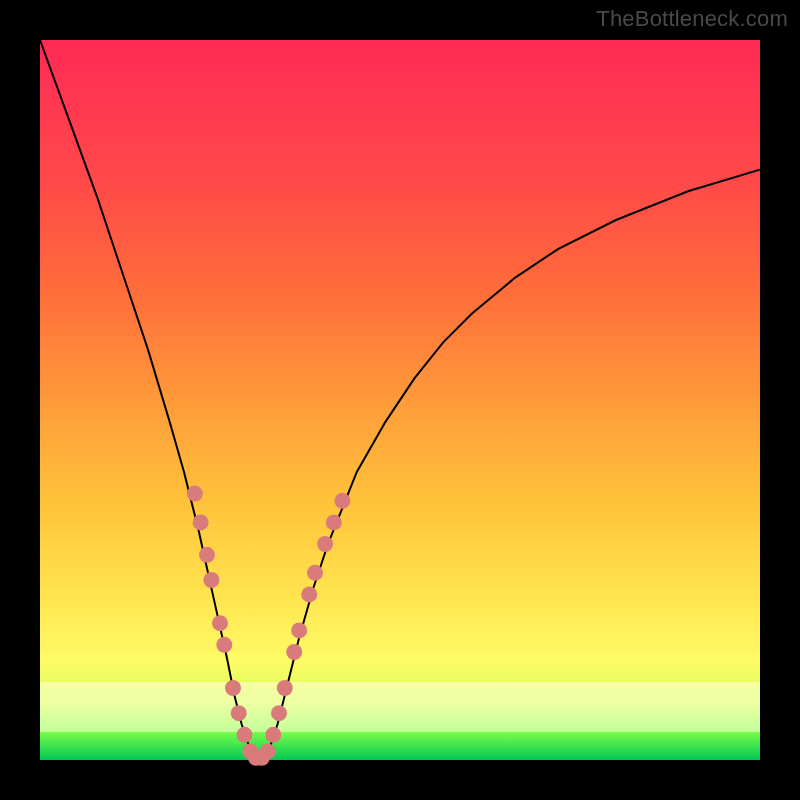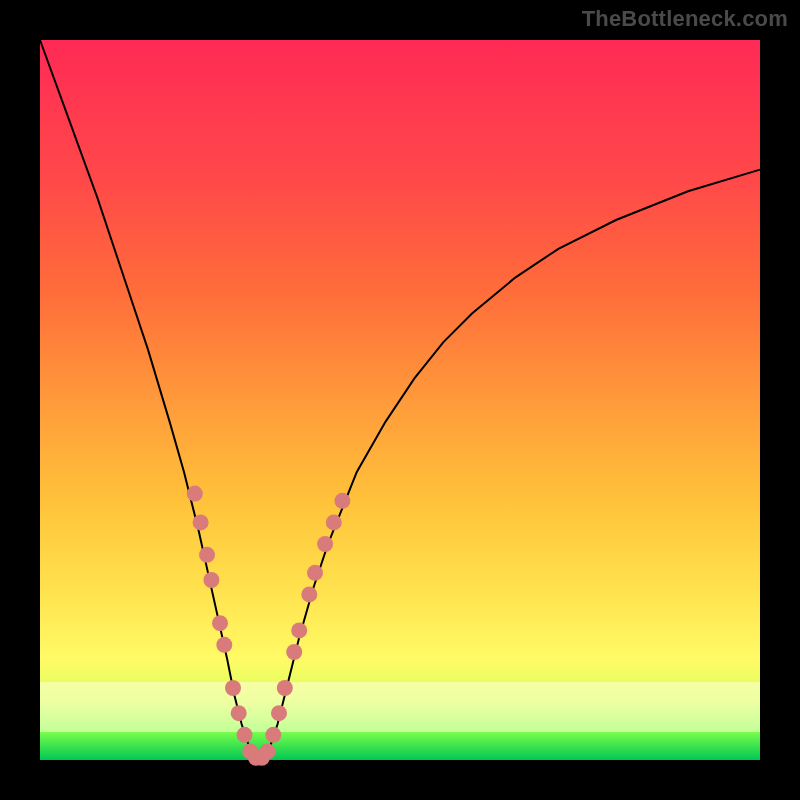--- a/index.html
+++ b/index.html
@@ -45,21 +45,20 @@
     background: rgba(255,255,220,0.55);
   }
   .watermark {
     position: absolute;
     top: 6px;
     right: 12px;
     color: #4a4a4a;
     font-size: 22px;
     letter-spacing: 0.2px;
     user-select: none;
-    font-weight: bold;
   }
   svg.overlay {
     position: absolute;
     left: 0;
     top: 0;
     width: 720px;
     height: 720px;
     overflow: visible;
   }
   .curve {

